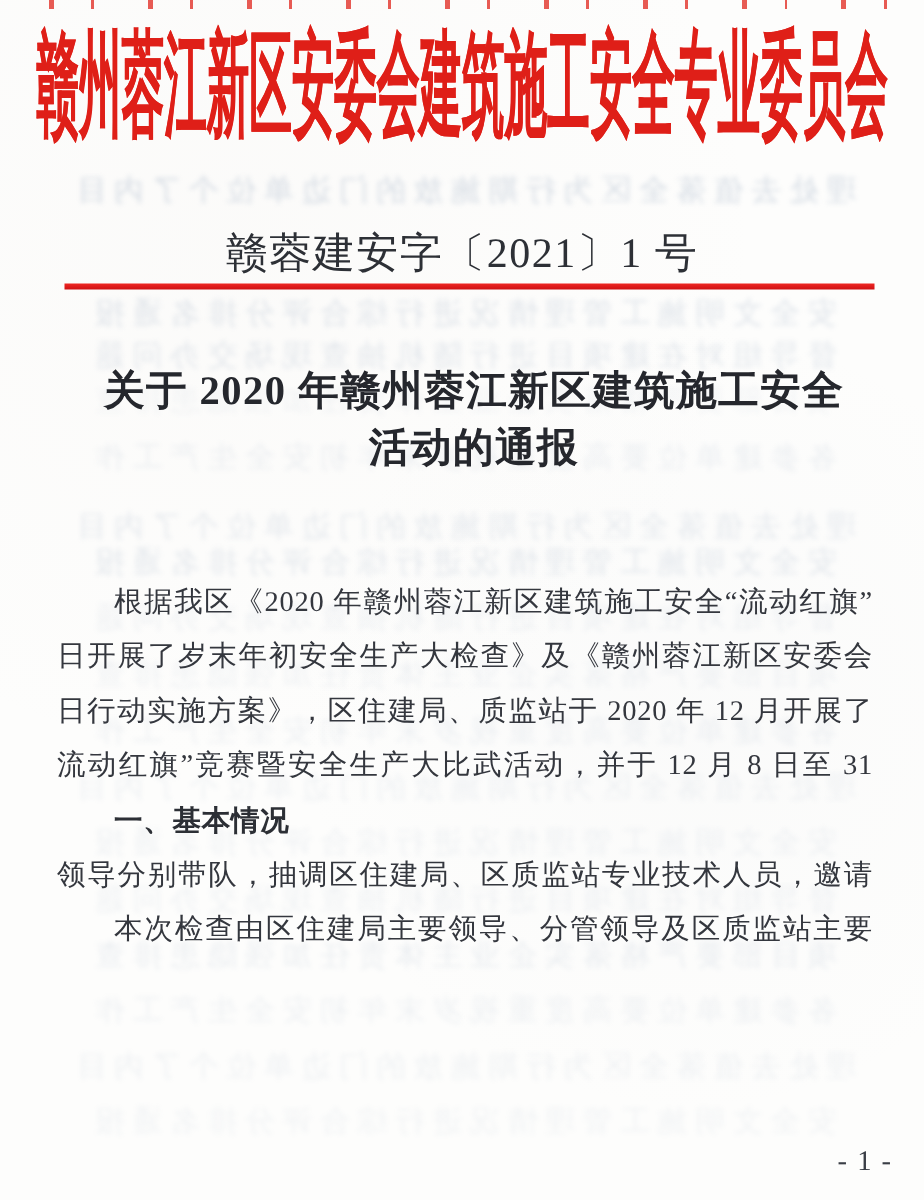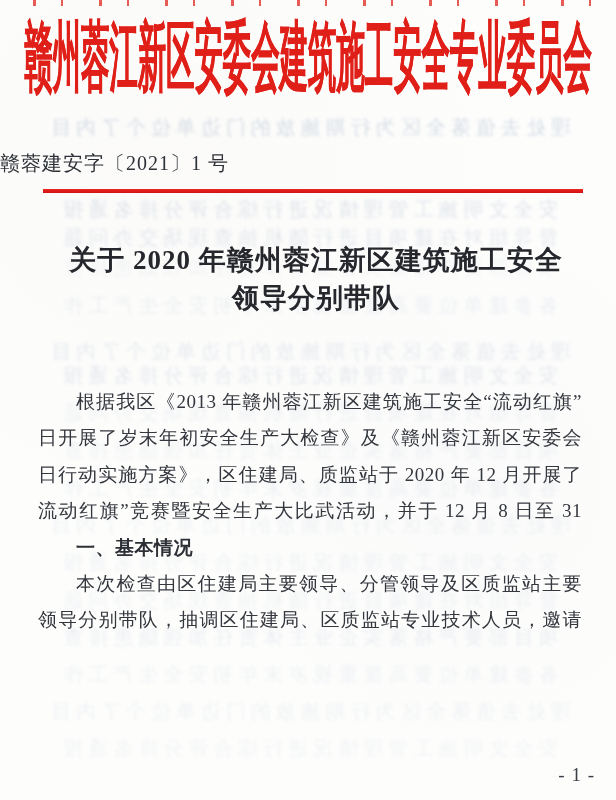--- a/index.html
+++ b/index.html
@@ -69,21 +69,22 @@
     color:#df1f18;
     white-space:nowrap;
     transform:scale(0.43,1.16);
     transform-origin:center center;
     letter-spacing:0px;
     text-shadow:0.5px 0 0 #df1f18;
   }
 
   .doc-number{
     position:absolute;top:150px;left:0;right:0;
-    font-size:20px;
+    text-align:center;
+    font-size:28px;
     color:#2d3036;
     letter-spacing:1px;
   }
 
   .red-rule{
     position:absolute;top:189px;left:43px;width:540px;height:4px;
     background:linear-gradient(#ee2723,#cf1013);
   }
 
   .title{
@@ -149,28 +150,28 @@
   <header class="banner">
     <span class="banner-text">赣州蓉江新区安委会建筑施工安全专业委员会</span>
   </header>
 
   <div class="doc-number">赣蓉建安字〔2021〕1 号</div>
 
   <div class="red-rule"></div>
 
   <h1 class="title">
     <span class="title-line">关于 2020 年赣州蓉江新区建筑施工安全</span>
-    <span class="title-line">领导分别带队</span>
+    <span class="title-line">活动的通报</span>
   </h1>
 
   <main class="body">
-    <div class="line j indent">根据我区《2013 年赣州蓉江新区建筑施工安全“流动红旗”</div>
+    <div class="line j indent">根据我区《2020 年赣州蓉江新区建筑施工安全“流动红旗”</div>
     <div class="line j">日开展了岁末年初安全生产大检查》及《赣州蓉江新区安委会建</div>
     <div class="line j">日行动实施方案》，区住建局、质监站于 2020 年 12 月开展了</div>
     <div class="line j">流动红旗”竞赛暨安全生产大比武活动，并于 12 月 8 日至 31</div>
     <div class="line indent heading">一、基本情况</div>
+    <div class="line j">领导分别带队，抽调区住建局、区质监站专业技术人员，邀请</div>
     <div class="line j indent">本次检查由区住建局主要领导、分管领导及区质监站主要</div>
-    <div class="line j">领导分别带队，抽调区住建局、区质监站专业技术人员，邀请</div>
   </main>
 
   <div class="page-number">- 1 -</div>
 
 </div>
 
 </body></html>

